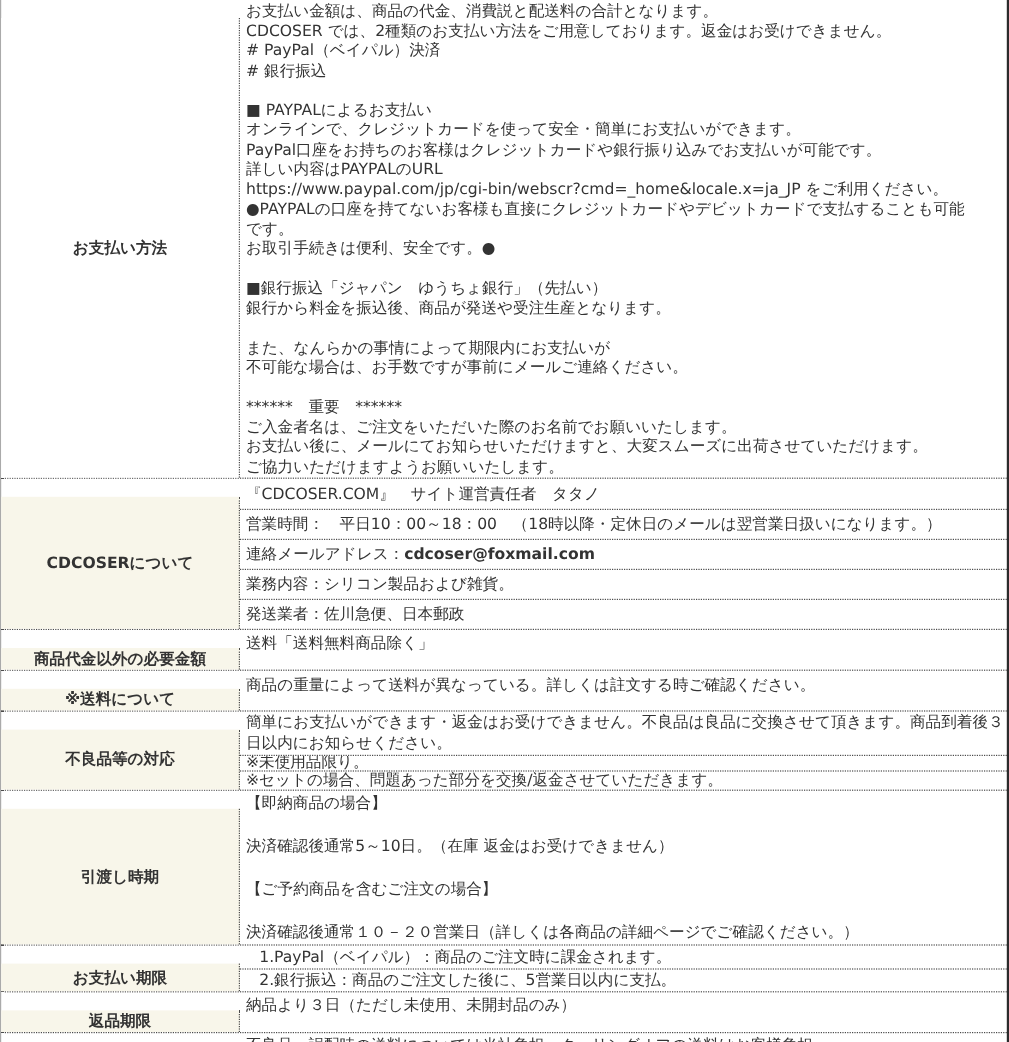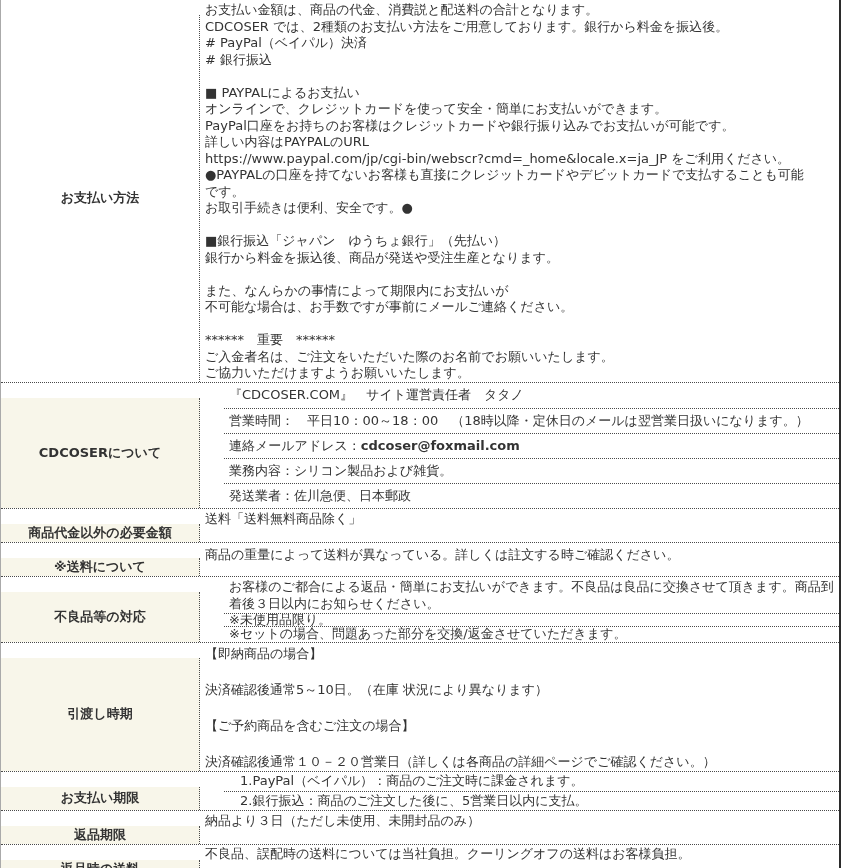--- a/index.html
+++ b/index.html
@@ -20,21 +20,21 @@
     font-weight:bold;text-align:center;
     border-right:1px dotted #4a4a4a;
     padding:0 4px;
     margin-top:15px;
   }
   .hc.white-bg{background:#ffffff;}
   .cc{flex:1 1 auto;min-width:0;box-sizing:border-box;}
   .pad{padding:2px 4px 0 5px;}
   .pl{height:16.5px;line-height:16.5px;white-space:nowrap;overflow:hidden;}
   .dl{height:18px;line-height:18px;white-space:nowrap;overflow:hidden;}
-  .sub{box-sizing:border-box;padding-left:5px;display:flex;align-items:center;overflow:hidden;margin-left:24px;}
+  .sub{box-sizing:border-box;padding-left:5px;display:flex;align-items:center;overflow:hidden;}
   .sub + .sub{border-top:1px dotted #4a4a4a;}
   .sub-25{height:25px;}
   .sub-19{height:19px;padding-left:16px;}
   .sub-16{height:16px;line-height:14px;}
   .sub-13{height:13px;line-height:12px;}
   .sub-wrap{display:block;min-height:36px;line-height:17px;padding-top:1px;}
   .single{display:flex;align-items:center;padding-left:5px;}
   .h-21{height:21px;}
   .h-24{height:24px;}
   .h-19{height:19px;}
@@ -42,41 +42,42 @@
 </style>
 </head>
 <body>
 
 <div class="guide-table">
 
   <div class="row">
     <div class="hc white-bg">お支払い方法</div>
     <div class="cc pad">
         <div class="pl">お支払い金額は、商品の代金、消費説と配送料の合計となります。</div>
-        <div class="pl">CDCOSER では、2種類のお支払い方法をご用意しております。銀行から料金を振込後。</div>
+        <div class="pl">CDCOSER では、2種類のお支払い方法をご用意しております。返金はお受けできません。</div>
         <div class="pl"># PayPal（ベイパル）決済</div>
         <div class="pl"># 銀行振込</div>
         <div class="pl"></div>
         <div class="pl">■ PAYPALによるお支払い</div>
         <div class="pl">オンラインで、クレジットカードを使って安全・簡単にお支払いができます。</div>
         <div class="pl">PayPal口座をお持ちのお客様はクレジットカードや銀行振り込みでお支払いが可能です。</div>
         <div class="pl">詳しい内容はPAYPALのURL</div>
         <div class="pl">https://www.paypal.com/jp/cgi-bin/webscr?cmd=_home&amp;locale.x=ja_JP をご利用ください。</div>
         <div class="pl">●PAYPALの口座を持てないお客様も直接にクレジットカードやデビットカードで支払することも可能</div>
         <div class="pl">です。</div>
         <div class="pl">お取引手続きは便利、安全です。●</div>
         <div class="pl"></div>
         <div class="pl">■銀行振込「ジャパン　ゆうちょ銀行」（先払い）</div>
         <div class="pl">銀行から料金を振込後、商品が発送や受注生産となります。</div>
         <div class="pl"></div>
         <div class="pl">また、なんらかの事情によって期限内にお支払いが</div>
         <div class="pl">不可能な場合は、お手数ですが事前にメールご連絡ください。</div>
         <div class="pl"></div>
         <div class="pl">******　重要　******</div>
         <div class="pl">ご入金者名は、ご注文をいただいた際のお名前でお願いいたします。</div>
+        <div class="pl">お支払い後に、メールにてお知らせいただけますと、大変スムーズに出荷させていただけます。</div>
         <div class="pl">ご協力いただけますようお願いいたします。</div>
       </div>
   </div>
 
   <div class="row">
     <div class="hc">CDCOSERについて</div>
     <div class="cc">
       <div class="sub sub-25">『CDCOSER.COM』　サイト運営責任者　タタノ</div>
       <div class="sub sub-25">営業時間：　平日10：00～18：00　（18時以降・定休日のメールは翌営業日扱いになります。）</div>
       <div class="sub sub-25">
@@ -94,32 +95,32 @@
   </div>
 
   <div class="row">
     <div class="hc">※送料について</div>
     <div class="cc single h-24">商品の重量によって送料が異なっている。詳しくは註文する時ご確認ください。</div>
   </div>
 
   <div class="row">
     <div class="hc">不良品等の対応</div>
     <div class="cc">
-      <div class="sub sub-wrap">お客様のご都合による返品・簡単にお支払いができます。不良品は良品に交換させて頂きます。商品到着後３日以内にお知らせください。</div>
+      <div class="sub sub-wrap">簡単にお支払いができます・返金はお受けできません。不良品は良品に交換させて頂きます。商品到着後３日以内にお知らせください。</div>
       <div class="sub sub-13">※未使用品限り。</div>
       <div class="sub sub-16">※セットの場合、問題あった部分を交換/返金させていただきます。</div>
     </div>
   </div>
 
   <div class="row">
     <div class="hc">引渡し時期</div>
     <div class="cc pad">
         <div class="dl">【即納商品の場合】</div>
         <div class="dl"></div>
-        <div class="dl">決済確認後通常5～10日。（在庫 状況により異なります）</div>
+        <div class="dl">決済確認後通常5～10日。（在庫 返金はお受けできません）</div>
         <div class="dl"></div>
         <div class="dl">【ご予約商品を含むご注文の場合】</div>
         <div class="dl"></div>
         <div class="dl">決済確認後通常１０－２０営業日（詳しくは各商品の詳細ページでご確認ください。）</div>
       </div>
   </div>
 
   <div class="row">
     <div class="hc">お支払い期限</div>
     <div class="cc">

